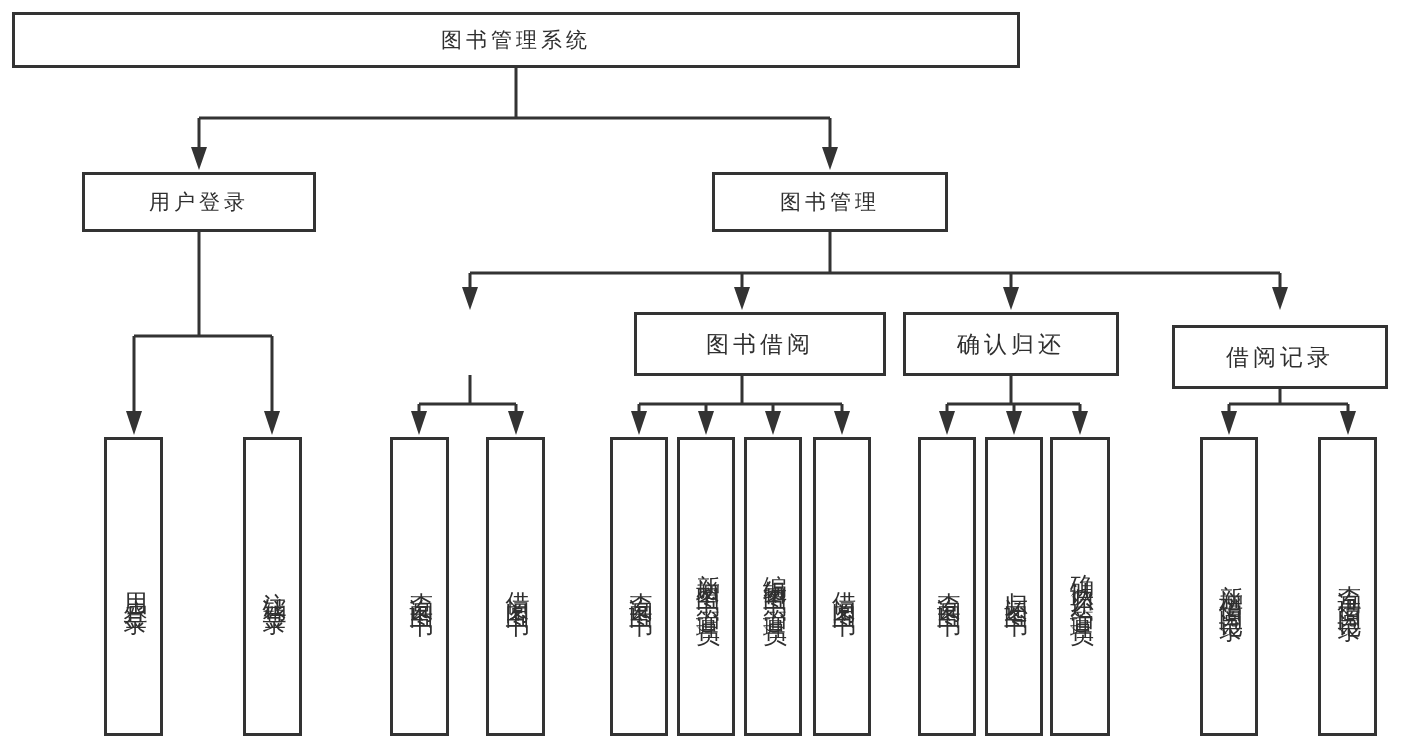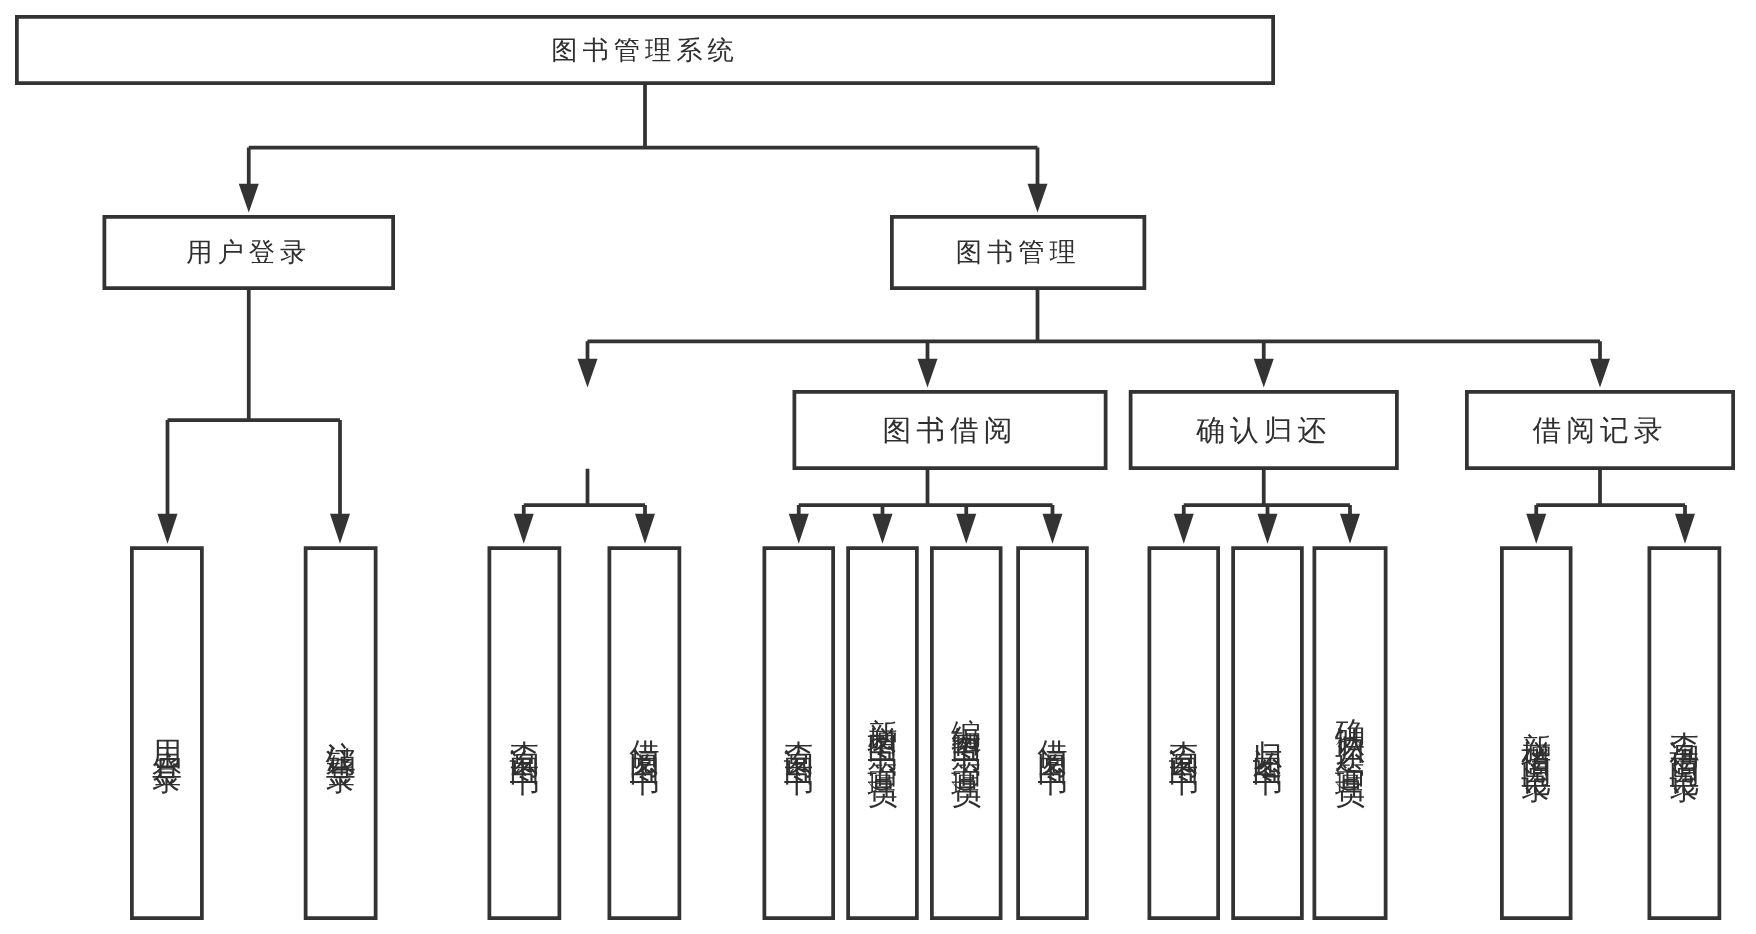--- a/index.html
+++ b/index.html
@@ -10,21 +10,21 @@
   }
   *{margin:0;padding:0;box-sizing:border-box;}
   html,body{width:1405px;height:747px;}
   body{
     background:var(--background);
     font-family:"DejaVu Sans","Liberation Sans",sans-serif;
     color:var(--text);
     position:relative;
     overflow:hidden;
   }
-  .canvas{position:absolute;left:0;top:0;width:1405px;height:747px;}
+  .canvas{position:absolute;left:0;top:0;width:1405px;height:747px;font-family:Liberation Mono, monospace;}
   svg.connectors{position:absolute;left:0;top:0;z-index:1;color:var(--line);}
   svg.connectors path{stroke:currentColor;stroke-width:3;fill:none;}
   svg.connectors polygon{fill:currentColor;stroke:none;}
   .node{
     position:absolute;
     background:var(--background);
     border:3px solid var(--line);
     display:flex;
     align-items:center;
     justify-content:center;
@@ -101,31 +101,31 @@
     </g>
   </svg>
 
   <div class="node h1" style="left:12px;top:12px;width:1008px;height:56px">
     <span class="lbl">图书管理系统</span>
   </div>
 
   <div class="node h2" style="left:82px;top:172px;width:234px;height:60px">
     <span class="lbl">用户登录</span>
   </div>
-  <div class="node h2" style="left:712px;top:172px;width:205px;height:60px">
+  <div class="node h2" style="left:712px;top:172px;width:236px;height:60px">
     <span class="lbl">图书管理</span>
   </div>
 
   <div class="node h3" style="left:634px;top:312px;width:252px;height:64px">
     <span class="lbl">图书借阅</span>
   </div>
   <div class="node h3" style="left:903px;top:312px;width:216px;height:64px">
     <span class="lbl">确认归还</span>
   </div>
-  <div class="node h3" style="left:1172px;top:312px;width:216px;height:64px">
+  <div class="node h3" style="left:1172px;top:325px;width:216px;height:64px">
     <span class="lbl">借阅记录</span>
   </div>
 
   <div class="node leaf" style="left:104px;top:437px;width:59px;height:299px">
     <span class="lbl">用户登录</span>
   </div>
   <div class="node leaf" style="left:243px;top:437px;width:59px;height:299px">
     <span class="lbl">注销登录</span>
   </div>
 

